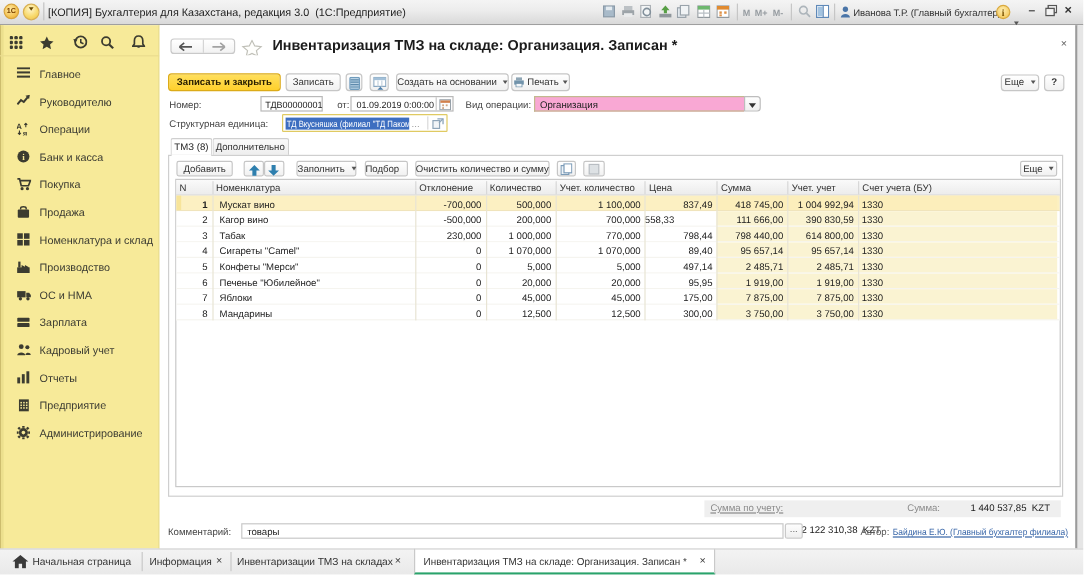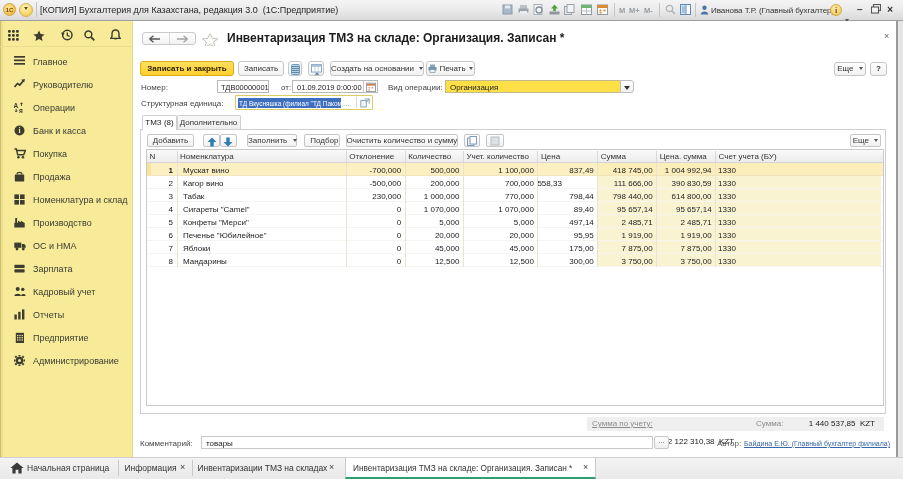--- a/index.html
+++ b/index.html
@@ -322,21 +322,21 @@
     <div style="position:absolute;left:366px;top:81.5px;width:10px;height:10px;">
       <svg style="" width="10" height="10" viewBox="0 0 10 10">
         <rect x="0.5" y="1.2" width="9" height="8.3" fill="#fdfdfd" stroke="#97a0a8"></rect>
         <rect x="1" y="1.7" width="8" height="2" fill="#d2814c"></rect>
         <rect x="2.5" y="5" width="1.5" height="1.5" fill="#cfa583"></rect>
         <rect x="5.5" y="5" width="1.5" height="1.5" fill="#cfa583"></rect>
         <rect x="2.5" y="7.3" width="1.5" height="1.5" fill="#cfa583"></rect>
       </svg>
     </div>
     <div style="position:absolute;left:388px;top:82.5px;font:8px 'Liberation Sans',sans-serif;color:#444;white-space:nowrap;">Вид операции:</div>
-    <div style="position:absolute;left:445px;top:80px;width:175px;height:12.5px;background:#fde047;border:1px solid #c2b98f;border-right:none;box-sizing:border-box;font:8px 'Liberation Sans',sans-serif;color:#222;padding:1.5px 0 0 4px;">Организация</div>
+    <div style="position:absolute;left:445px;top:80px;width:175px;height:12.5px;background:#f9a8d4;border:1px solid #c2b98f;border-right:none;box-sizing:border-box;font:8px 'Liberation Sans',sans-serif;color:#222;padding:1.5px 0 0 4px;">Организация</div>
     <div style="position:absolute;left:620px;top:80px;width:14px;height:12.5px;background:linear-gradient(#fefefe,#f0f0f0);border:1px solid #bdbdbd;border-radius:0 3px 3px 0;box-sizing:border-box;text-align:center;">
       <span style="display:block;margin:5px auto 0;width:0;height:0;border-left:3px solid transparent;border-right:3px solid transparent;border-top:4px solid #333;"></span>
     </div>
     <div style="position:absolute;left:141px;top:99px;font:8px 'Liberation Sans',sans-serif;color:#444;white-space:nowrap;">Структурная единица:</div>
     <div style="position:absolute;left:235px;top:95px;width:138px;height:15px;background:#fff;border:1.5px solid #e0ca62;box-sizing:border-box;border-radius:1px;"></div>
     <div style="position:absolute;left:238px;top:97.5px;width:103px;height:10.5px;background:#3d6ec0;font:7.5px 'Liberation Sans',sans-serif;color:#fff;white-space:nowrap;overflow:hidden;padding:1px 0 0 1px;box-sizing:border-box;"><span style="display:inline-block;transform:scaleX(0.86);transform-origin:0 0;white-space:nowrap;">ТД Вкусняшка (филиал "ТД Паком</span></div>
     <div style="position:absolute;left:343px;top:99px;font:8px 'Liberation Sans',sans-serif;color:#999;">...</div>
     <div style="position:absolute;left:356px;top:97px;width:1px;height:11px;background:#d9d9d9;"></div>
     <div style="position:absolute;left:360px;top:97.5px;width:10px;height:10px;">
       <svg style="" width="10" height="10" viewBox="0 0 10 10">
@@ -354,21 +354,21 @@
       <svg style="" width="10" height="10" viewBox="0 0 10 10">
         <path d="M5 0.5 L9.5 5 L6.7 5 L6.7 9.5 L3.3 9.5 L3.3 5 L0.5 5 Z" fill="#2e7fae"></path>
       </svg>
     </div>
     <div style="position:absolute;left:219.5px;top:134px;width:17px;height:13px;background:linear-gradient(#ffffff,#f1f1f1);border:1px solid #c6c6c6;border-radius:2px;box-sizing:border-box;font:8.0px 'Liberation Sans',sans-serif;color:#333;text-align:center;line-height:11px;white-space:nowrap;padding-top:1.5px;">
       <svg style="" width="10" height="10" viewBox="0 0 10 10">
         <path d="M5 9.5 L9.5 5 L6.7 5 L6.7 0.5 L3.3 0.5 L3.3 5 L0.5 5 Z" fill="#2e7fae"></path>
       </svg>
     </div>
     <div style="position:absolute;left:247px;top:134px;width:50px;height:13px;background:linear-gradient(#ffffff,#f1f1f1);border:1px solid #c6c6c6;border-radius:2px;box-sizing:border-box;font:8.0px 'Liberation Sans',sans-serif;color:#333;text-align:center;line-height:11px;white-space:nowrap;">Заполнить&nbsp; <span style="display:inline-block;width:0;height:0;border-left:2.5px solid transparent;border-right:2.5px solid transparent;border-top:3.5px solid #555;vertical-align:1px;margin-left:1px;"></span></div>
-    <div style="position:absolute;left:303.5px;top:134px;width:36px;height:13px;background:linear-gradient(#ffffff,#f1f1f1);border:1px solid #c6c6c6;border-radius:2px;box-sizing:border-box;font:8.0px 'Liberation Sans',sans-serif;color:#333;text-align:right;line-height:11px;white-space:nowrap;">Подбор</div>
+    <div style="position:absolute;left:303.5px;top:134px;width:36px;height:13px;background:linear-gradient(#ffffff,#f1f1f1);border:1px solid #c6c6c6;border-radius:2px;box-sizing:border-box;font:8.0px 'Liberation Sans',sans-serif;color:#333;text-align:left;line-height:11px;white-space:nowrap;">Подбор</div>
     <div style="position:absolute;left:345.5px;top:134px;width:112px;height:13px;background:linear-gradient(#ffffff,#f1f1f1);border:1px solid #c6c6c6;border-radius:2px;box-sizing:border-box;font:8.0px 'Liberation Sans',sans-serif;color:#333;text-align:center;line-height:11px;white-space:nowrap;">Очистить количество и сумму</div>
     <div style="position:absolute;left:463.5px;top:134px;width:16px;height:13px;background:linear-gradient(#ffffff,#f1f1f1);border:1px solid #c6c6c6;border-radius:2px;box-sizing:border-box;font:8.0px 'Liberation Sans',sans-serif;color:#333;text-align:center;line-height:11px;white-space:nowrap;padding-top:1px;">
       <svg style="" width="10" height="10" viewBox="0 0 10 10">
         <rect x="0.5" y="2" width="6.5" height="7.5" fill="#eef3f7" stroke="#7c9cb8"></rect>
         <rect x="3" y="0.5" width="6.5" height="7.5" fill="#fff" stroke="#7c9cb8"></rect>
       </svg>
     </div>
     <div style="position:absolute;left:486px;top:134px;width:18px;height:13px;background:linear-gradient(#ffffff,#f1f1f1);border:1px solid #c6c6c6;border-radius:2px;box-sizing:border-box;font:8.0px 'Liberation Sans',sans-serif;color:#333;text-align:center;line-height:11px;white-space:nowrap;padding-top:1px;">
       <svg style="" width="10" height="10" viewBox="0 0 10 10">
         <rect x="1" y="1" width="8" height="8" fill="#dde1e4" stroke="#b8bdc2"></rect>
@@ -383,21 +383,21 @@
     <div style="position:absolute;left:349.3px;top:152px;font:8px 'Liberation Sans',sans-serif;color:#333;white-space:nowrap;">Отклонение</div>
     <div style="position:absolute;left:345.8px;top:150.5px;width:1px;height:11.5px;background:#d8d8d8;"></div>
     <div style="position:absolute;left:408.2px;top:152px;font:8px 'Liberation Sans',sans-serif;color:#333;white-space:nowrap;">Количество</div>
     <div style="position:absolute;left:404.7px;top:150.5px;width:1px;height:11.5px;background:#d8d8d8;"></div>
     <div style="position:absolute;left:466.4px;top:152px;font:8px 'Liberation Sans',sans-serif;color:#333;white-space:nowrap;">Учет. количество</div>
     <div style="position:absolute;left:462.9px;top:150.5px;width:1px;height:11.5px;background:#d8d8d8;"></div>
     <div style="position:absolute;left:540.9px;top:152px;font:8px 'Liberation Sans',sans-serif;color:#333;white-space:nowrap;">Цена</div>
     <div style="position:absolute;left:537.4px;top:150.5px;width:1px;height:11.5px;background:#d8d8d8;"></div>
     <div style="position:absolute;left:600.8px;top:152px;font:8px 'Liberation Sans',sans-serif;color:#333;white-space:nowrap;">Сумма</div>
     <div style="position:absolute;left:597.3px;top:150.5px;width:1px;height:11.5px;background:#d8d8d8;"></div>
-    <div style="position:absolute;left:659.7px;top:152px;font:8px 'Liberation Sans',sans-serif;color:#333;white-space:nowrap;">Цена. сумма</div>
+    <div style="position:absolute;left:659.7px;top:152px;font:8px 'Liberation Sans',sans-serif;color:#333;white-space:nowrap;">Учет. учет</div>
     <div style="position:absolute;left:656.2px;top:150.5px;width:1px;height:11.5px;background:#d8d8d8;"></div>
     <div style="position:absolute;left:718.6px;top:152px;font:8px 'Liberation Sans',sans-serif;color:#333;white-space:nowrap;">Счет учета (БУ)</div>
     <div style="position:absolute;left:715.1px;top:150.5px;width:1px;height:11.5px;background:#d8d8d8;"></div>
     <div style="position:absolute;left:146.5px;top:163.0px;width:736px;height:13.0px;background:#fcf0c2;border-bottom:1px solid #f0e4bc;box-sizing:border-box;"></div>
     <div style="position:absolute;left:597.3px;top:163.0px;width:58.90000000000009px;height:12.0px;background:#fceebb;"></div>
     <div style="position:absolute;left:656.2px;top:163.0px;width:58.89999999999998px;height:12.0px;background:#fceebb;"></div>
     <div style="position:absolute;left:715.1px;top:163.0px;width:165.89999999999998px;height:12.0px;background:#fceebb;"></div>
     <div style="position:absolute;left:146.5px;top:163.0px;width:4px;height:12.0px;background:#f7e49a;"></div>
     <div style="position:absolute;left:146px;top:165.5px;width:27.0px;text-align:right;font:bold 8px 'Liberation Sans',sans-serif;color:#222;">1</div>
     <div style="position:absolute;left:183.0px;top:165.5px;font:8px 'Liberation Sans',sans-serif;color:#222;white-space:nowrap;">Мускат вино</div>

